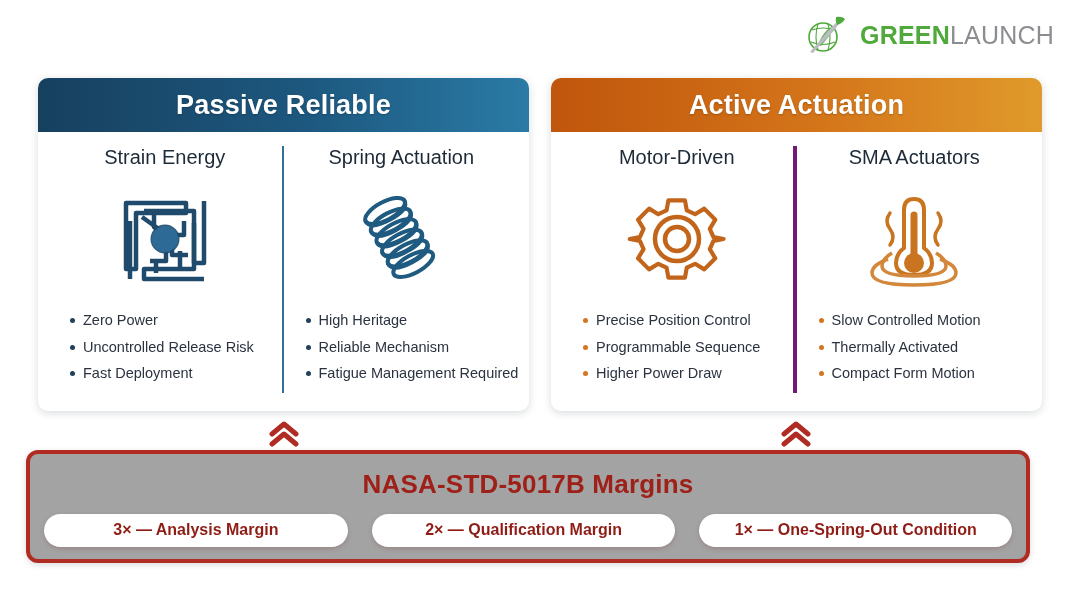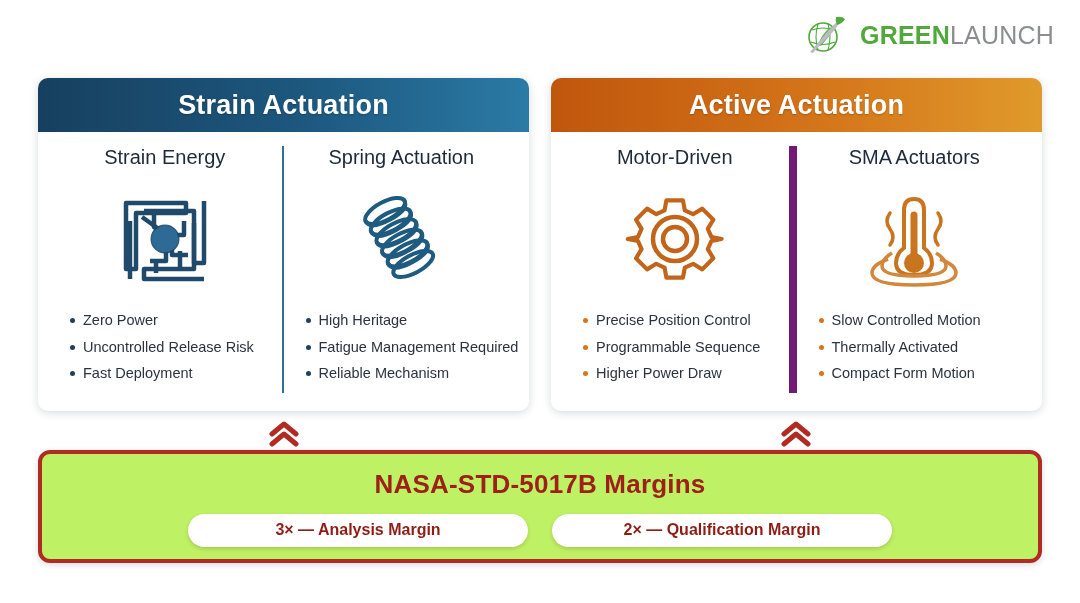--- a/index.html
+++ b/index.html
@@ -94,21 +94,21 @@
   .col {
     width: 50%;
     display: flex;
     flex-direction: column;
     align-items: center;
     padding: 0 6px;
     box-sizing: border-box;
     gap: 11px;
   }
   .col.first.passive { border-right: 2px solid #2f6f98; }
-  .col.first.active  { border-right: 8px solid #701a75; }
+  .col.first.active  { border-right: 4px solid #701a75; }
 
   .col-title {
     font-size: 20px;
     color: #1d2a38;
     font-weight: normal;
     margin: 0 0 8px 0;
     text-align: center;
   }
   .icon-wrap {
     height: 106px;
@@ -151,26 +151,26 @@
     width: 30px;
     height: 26px;
     top: 421px;
   }
   .chev.left  { left: 269px; }
   .chev.right { left: 781px; }
 
   
   .banner {
     position: absolute;
-    left: 38px;
+    left: 26px;
     top: 450px;
     width: 1004px;
     height: 113px;
     box-sizing: border-box;
-    background: #bef264;
+    background: #a3a3a3;
     border: 4px solid #b02b22;
     border-radius: 12px;
     display: flex;
     flex-direction: column;
     align-items: center;
     justify-content: center;
     box-shadow: 0 2px 6px rgba(30,40,60,0.16);
   }
   .banner-title {
     font-size: 26px;
@@ -222,21 +222,21 @@
         <path d="M6 38 Q13 30 24 17 Q31 9 38 4 Q33 14 25 22 Q15 32 9 39 Z" fill="#b9bcc0"></path>
         <path d="M32 3 Q38 2 41 5 Q39 9 33 11 Q31 7 32 3 Z" fill="#4fa93b"></path>
       </svg>
     </span>
     <span class="logo-text"><span class="logo-green">GREEN</span><span class="logo-launch">LAUNCH</span></span>
   </div>
 
   <div class="cards">
 
     <div class="card">
-      <div class="card-header passive">Strain Actuation</div>
+      <div class="card-header passive">Passive Reliable</div>
       <div class="card-body">
 
         <div class="col first passive">
           <div class="col-title">Strain Energy</div>
           <div class="icon-wrap">
             <svg width="102" height="96" viewBox="0 0 102 96">
               <g fill="none" stroke="#1f4a6b" stroke-width="4.5" stroke-linejoin="round">
                 <path d="M12 10 L72 10 L72 20 L22 20 L22 76 L12 76 Z"></path>
                 <path d="M90 8 L90 70 L80 70 L80 18 L30 18"></path>
                 <path d="M90 86 L30 86 L30 76 L80 76 L80 30"></path>
@@ -274,22 +274,22 @@
                 <ellipse cx="52" cy="50" rx="22" ry="9"></ellipse>
                 <path d="M30 50 Q30 60 52 60 Q74 60 74 50"></path>
                 <ellipse cx="52" cy="62" rx="22" ry="9"></ellipse>
                 <path d="M30 62 Q30 72 52 72 Q74 72 74 62"></path>
                 <ellipse cx="52" cy="74" rx="22" ry="9"></ellipse>
               </g>
             </svg>
           </div>
           <ul class="bullets passive">
             <li>High Heritage</li>
+            <li>Reliable Mechanism</li>
             <li>Fatigue Management Required</li>
-            <li>Reliable Mechanism</li>
           </ul>
         </div>
 
       </div>
     </div>
 
     <div class="card">
       <div class="card-header active">Active Actuation</div>
       <div class="card-body">
 
@@ -354,16 +354,17 @@
       <path d="M3 13 L15 3 L27 13" fill="none" stroke="#b02b22" stroke-width="5" stroke-linecap="round" stroke-linejoin="round"></path>
       <path d="M3 23 L15 13 L27 23" fill="none" stroke="#b02b22" stroke-width="5" stroke-linecap="round" stroke-linejoin="round"></path>
     </svg>
   </div>
 
   <div class="banner">
     <div class="banner-title">NASA-STD-5017B Margins</div>
     <div class="pills">
       <div class="pill p1">3× — Analysis Margin</div>
       <div class="pill p2">2× — Qualification Margin</div>
+      <div class="pill p3">1× — One-Spring-Out Condition</div>
     </div>
   </div>
 
 </div>
 
 </body></html>

